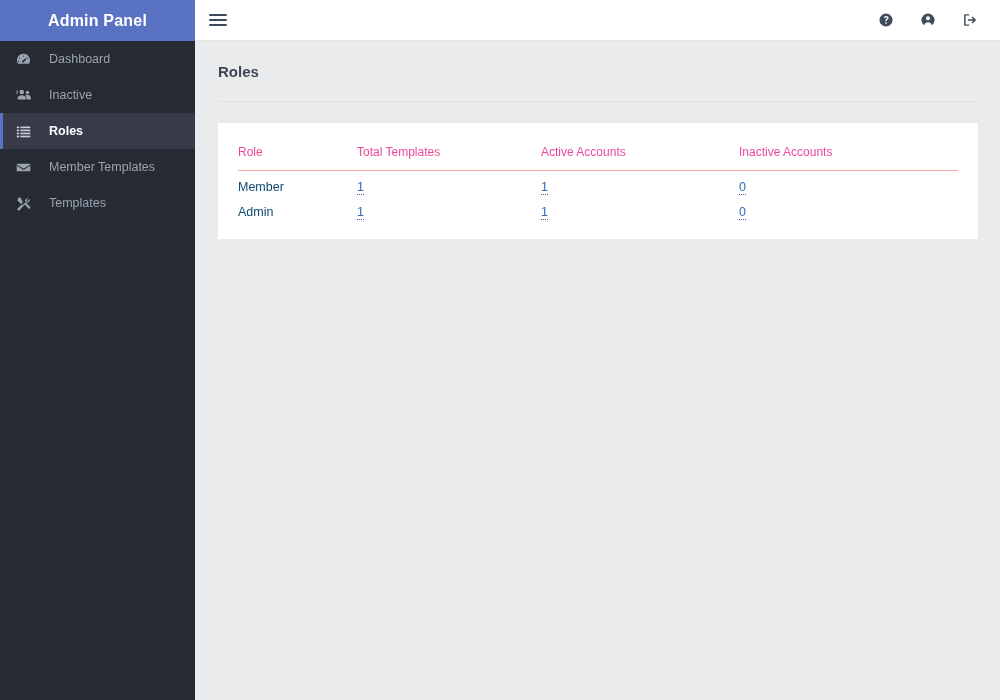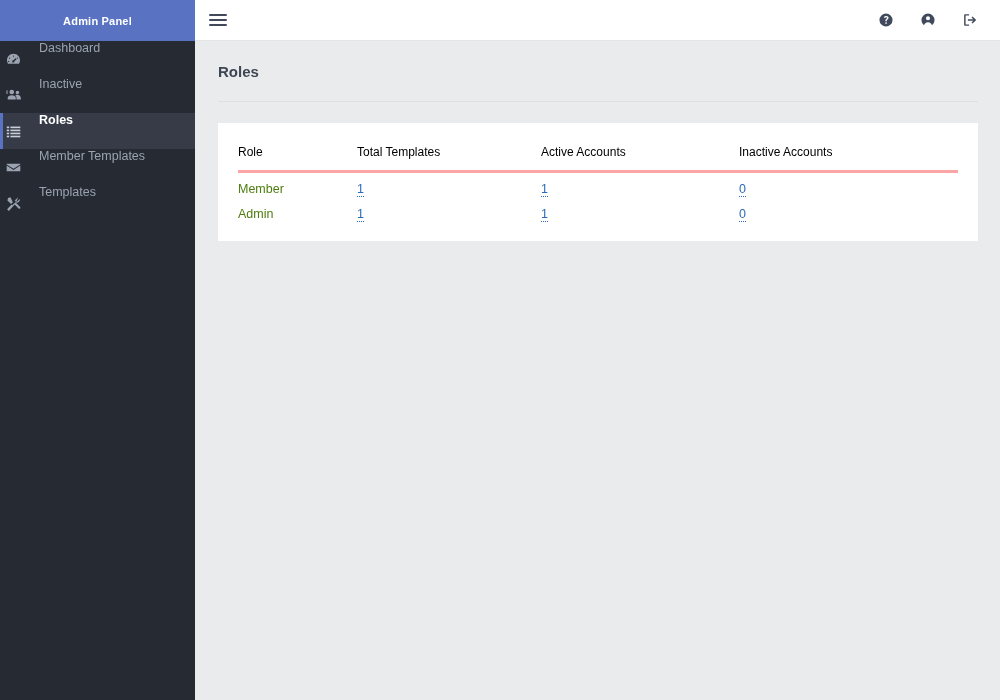--- a/index.html
+++ b/index.html
@@ -16,28 +16,28 @@
     width: 195px; height: 700px;
     background: #252a33;
     flex: 0 0 195px;
     display: flex; flex-direction: column;
   }
   .brand {
     height: 41px;
     background: #5a72c2;
     color: #ffffff;
     display: flex; align-items: center; justify-content: center;
-    font-size: 11px; font-weight: bold;
+    font-size: 16px; font-weight: bold;
     letter-spacing: .2px;
   }
   .nav { padding-top: 0; }
   .nav-item {
     height: 36px;
-    display: flex; 
-    padding-left: 2px;
+    display: flex; align-items: center;
+    padding-left: 12px;
     color: #9ba3b0;
     font-size: 12.5px;
     border-left: 3px solid transparent;
     text-decoration: none;
     cursor: pointer;
   }
   .nav-item .nav-ico {
     width: 26px; flex: 0 0 26px;
     display: flex; align-items: center; justify-content: flex-start;
     color: #9ba3b0;
@@ -77,29 +77,29 @@
   }
   .card {
     margin-top: 21px;
     background: #ffffff;
     padding: 16px 20px 18px 20px;
     width: 760px;
   }
   table.roles { width: 100%; border-collapse: collapse; }
   table.roles th {
     text-align: left;
-    font-size: 12px; font-weight: normal; color: #000000;
+    font-size: 12px; font-weight: normal; color: #ec4899;
     padding: 6px 0 11px 0;
-    border-bottom: 3px solid #fca5a5;
+    border-bottom: 1px solid #fca5a5;
   }
   table.roles td {
     font-size: 12.5px; color: #59595c;
     padding: 9px 0 2px 0;
   }
-  table.roles td:first-child { color: #4d7c0f; }
+  table.roles td:first-child { color: #0c4a6e; }
   table.roles th.c1, table.roles td.c1 { width: 119px; }
   table.roles th.c2, table.roles td.c2 { width: 184px; }
   table.roles th.c3, table.roles td.c3 { width: 198px; margin-left: 32px; }
   .cell-link {
     color: #2c6bb8;
     text-decoration: none;
     border-bottom: 1px dotted #2c6bb8;
     cursor: pointer;
   }
 </style>

